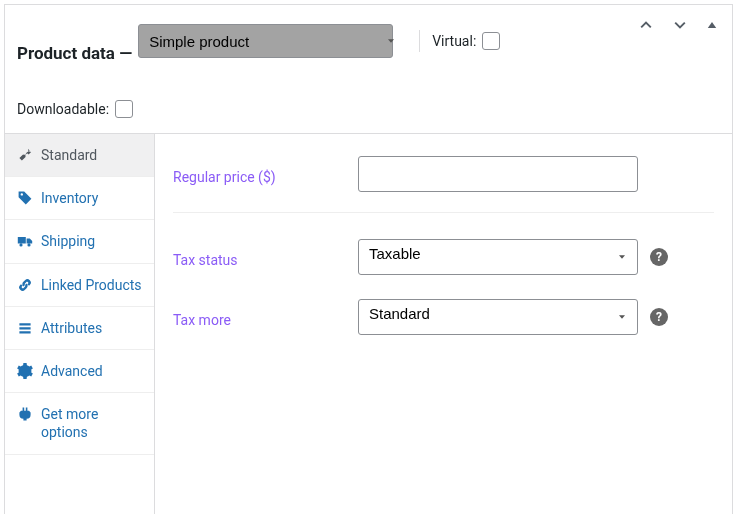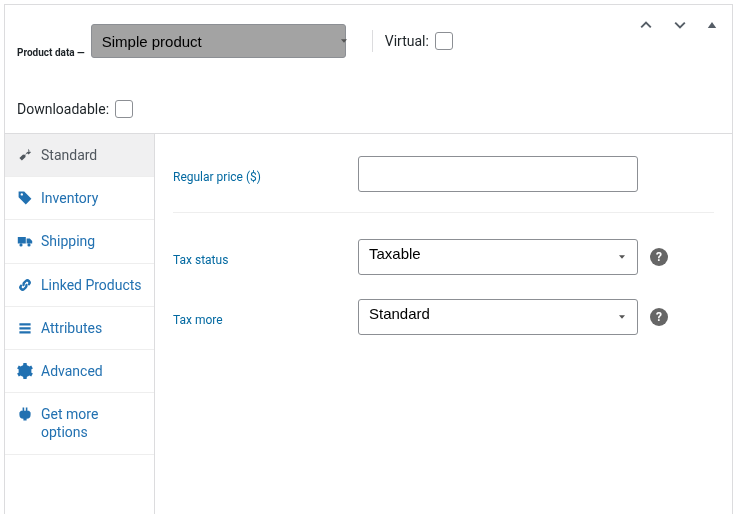--- a/index.html
+++ b/index.html
@@ -18,21 +18,21 @@
   .panel-header {
     padding: 8px 12px;
     border-bottom: 1px solid #dcdcde;
     display: flex;
     flex-wrap: wrap;
     align-items: center;
     position: relative;
   }
   .panel-title {
     font-weight: 700;
-    font-size: 10px;
+    font-size: 17px;
     margin-right: 6px;
     line-height: 32px;
     margin-top: 24px;
   }
   .type-select {
     height: 34px;
     min-width: 255px;
     padding: 4px 30px 4px 10px;
     font-size: 15px;
     border: 1px solid #8c8f94;
@@ -110,22 +110,22 @@
   }
   .field-row {
     display: flex;
     align-items: center;
     min-height: 44px;
     margin-bottom: 16px;
   }
   .field-row.with-sub { align-items: flex-start; }
   .field-label {
     width: 185px;
-    font-size: 12px;
-    color: #0369a1;
+    font-size: 14px;
+    color: #8b5cf6;
     padding-top: 6px;
   }
   .text-input {
     width: 280px;
     height: 36px;
     border: 1px solid #8c8f94;
     border-radius: 3px;
     padding: 4px 8px;
     font-size: 14px;
   }

